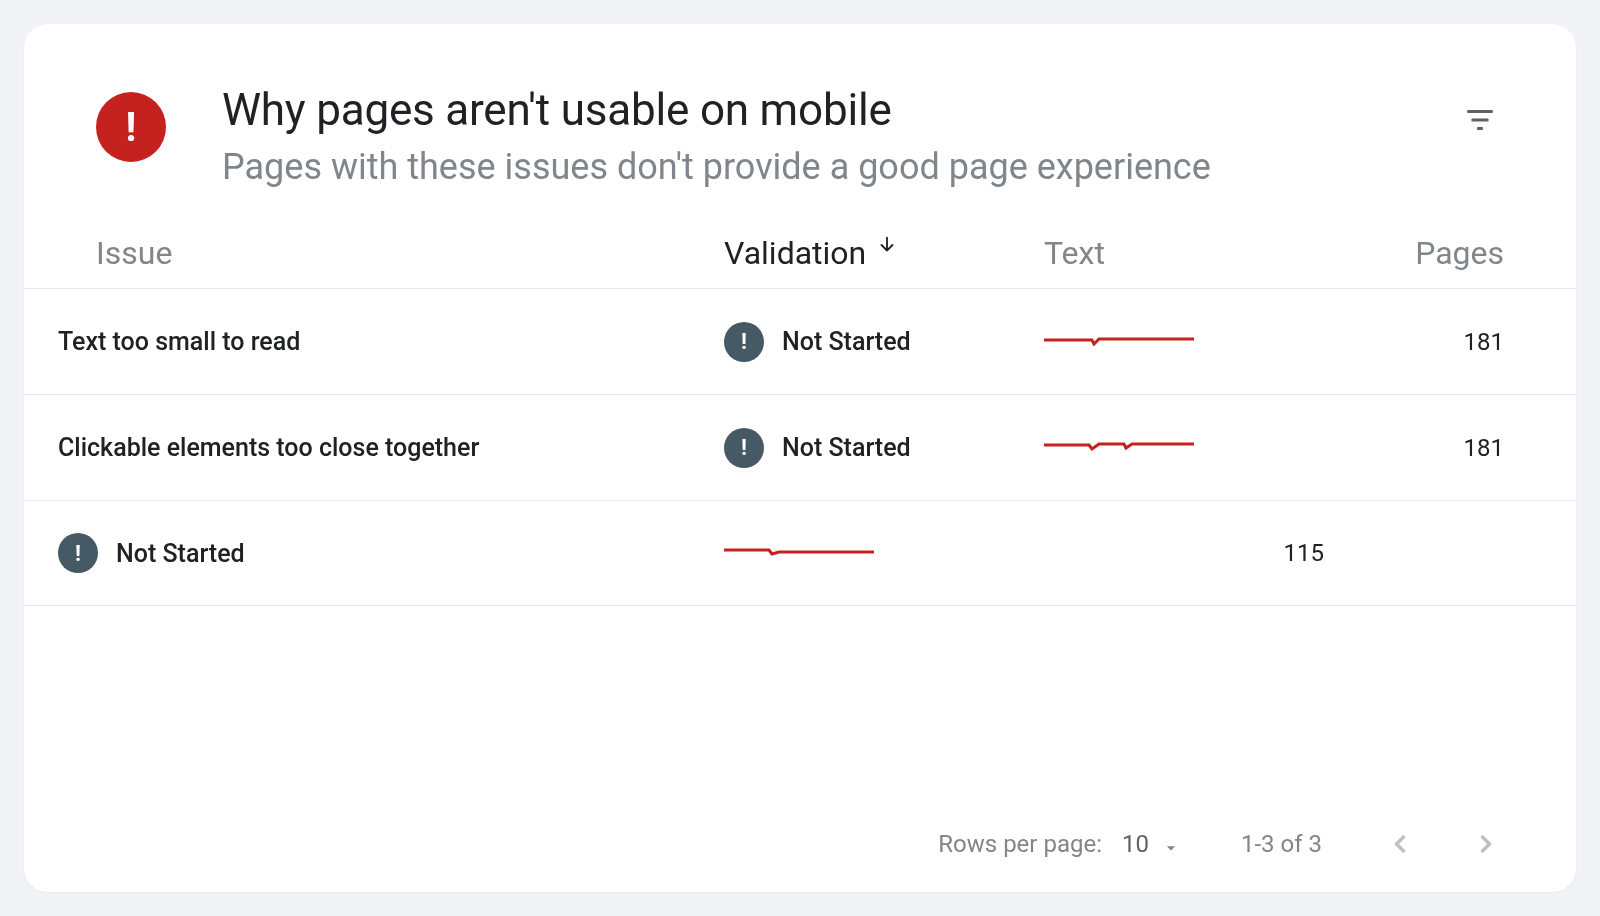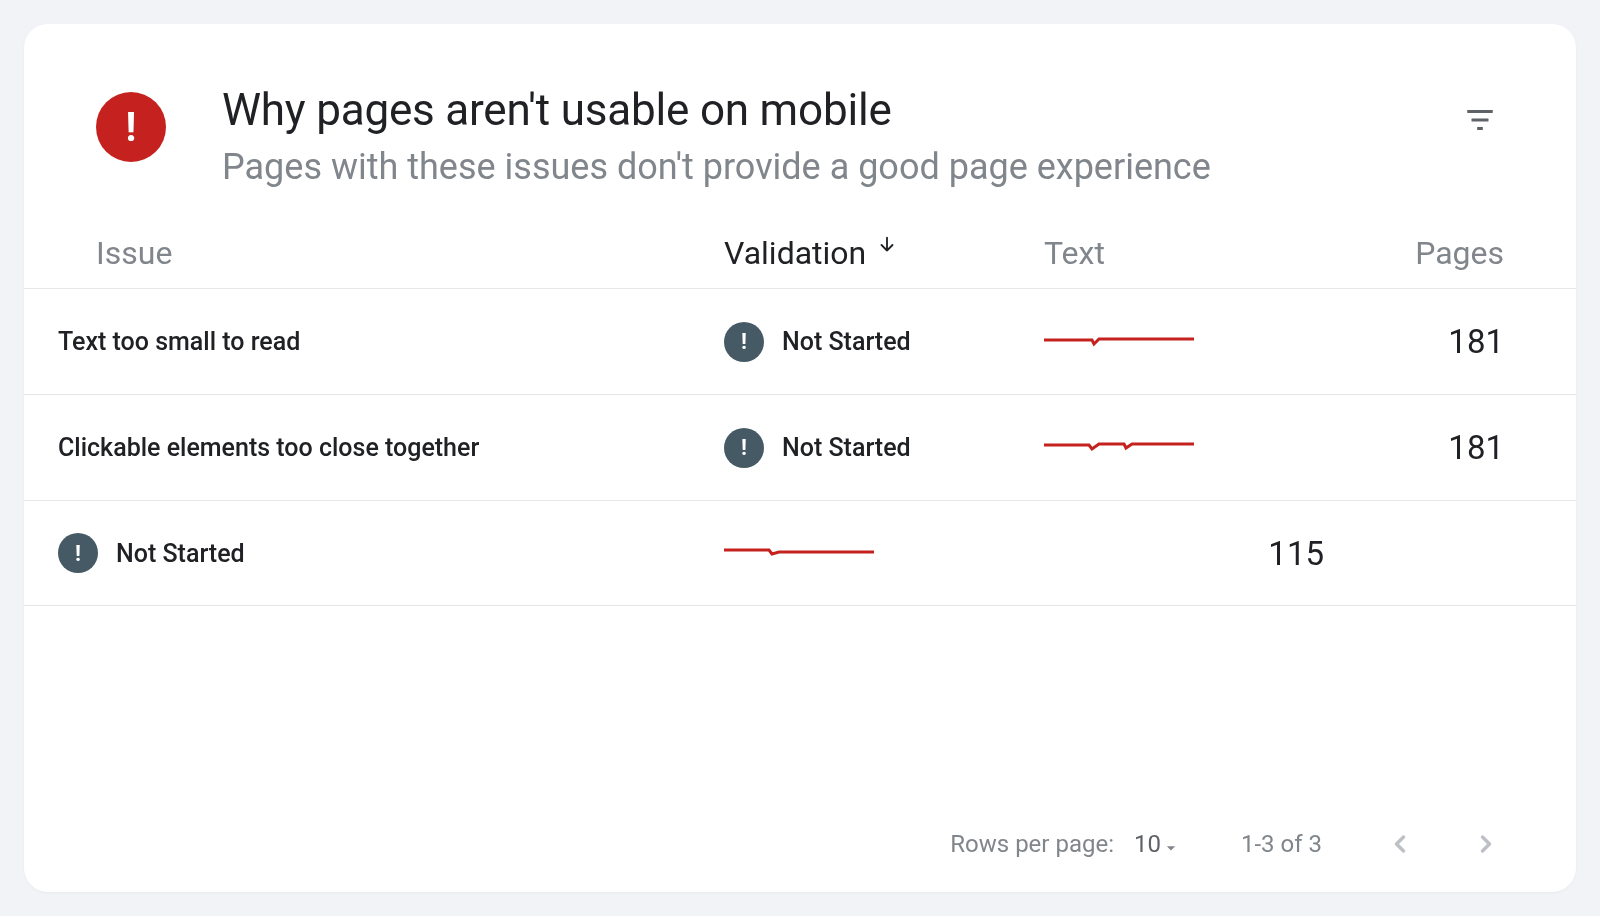--- a/index.html
+++ b/index.html
@@ -56,29 +56,29 @@
   .td-row:last-child { border-bottom:1px solid #e5e7e9; }
   .td.issue { font-size:25px; font-weight:500; color:#202124; }
   .td.validation { display:flex; align-items:center; gap:18px; font-size:25px; font-weight:500; color:#202124;}
   .status-icon {
     width:40px; height:40px; border-radius:50%;
     background:#455a64; color:#fff;
     display:flex; align-items:center; justify-content:center;
     font-size:22px; font-weight:700;
   }
   .td.trend svg { width:150px; height:30px; display:block; }
-  .td.pages { font-size:33px; color:#202124; }
+  .td.pages { font-size:24px; color:#202124; }
 
   .footer {
     display:flex; align-items:center; justify-content:flex-end;
     gap:60px; padding:28px 72px 0 72px;
     font-size:24px; color:#80868b;
   }
   .rows-per { display:flex; align-items:center; gap:20px;margin-left:36px; }
-  .rows-select { display:flex; align-items:flex-end; color:#5f6368; cursor:pointer;}
+  .rows-select { display:flex; align-items:flex-end; gap:12px; color:#5f6368; cursor:pointer;}
   .rows-select svg { width:20px; height:20px; }
   .pager { display:flex; align-items:center; gap:50px; }
   .pager-btn { width:36px; height:36px; display:flex; align-items:center; justify-content:center; color:#bdc1c6; cursor:pointer;}
   .pager-btn svg { width:28px; height:28px; stroke:currentColor; }
 </style>
 </head>
 <body>
 
 <div class="page">
   <div class="card">

